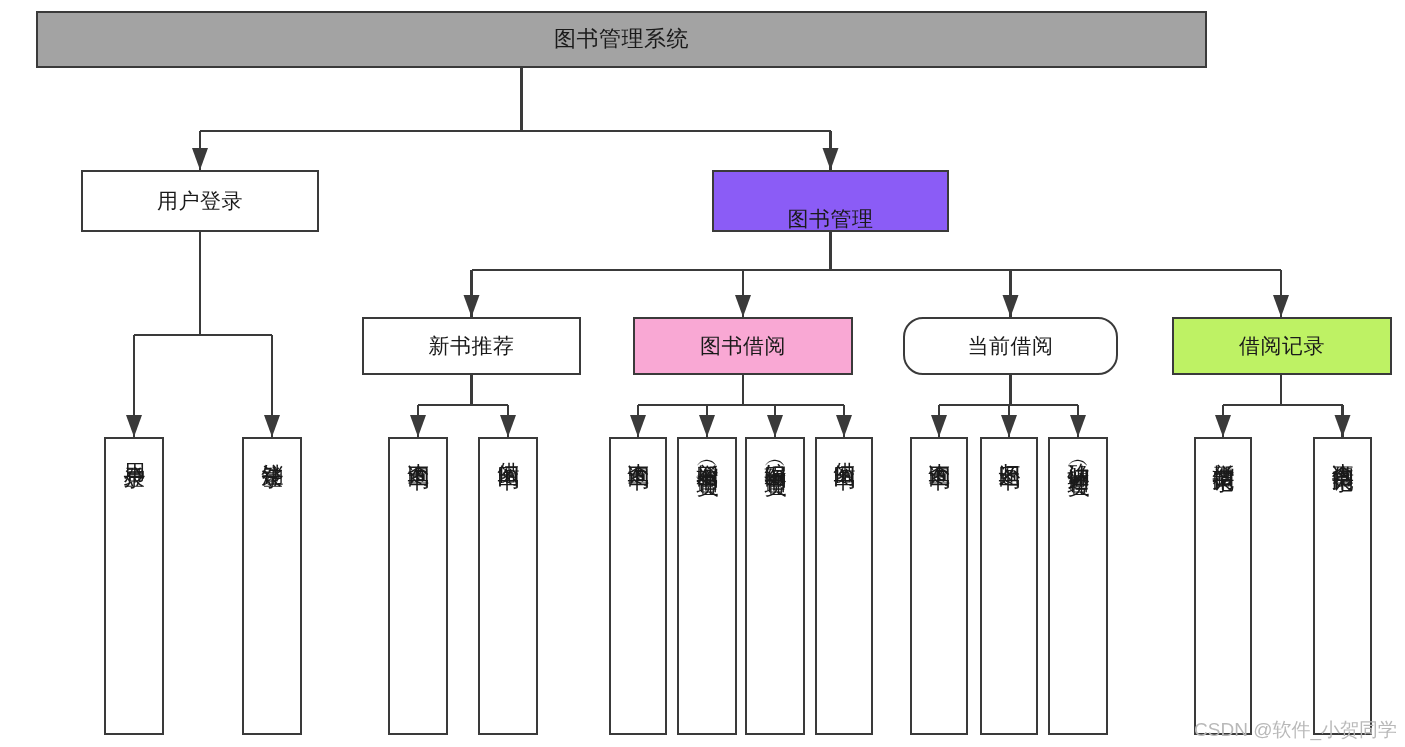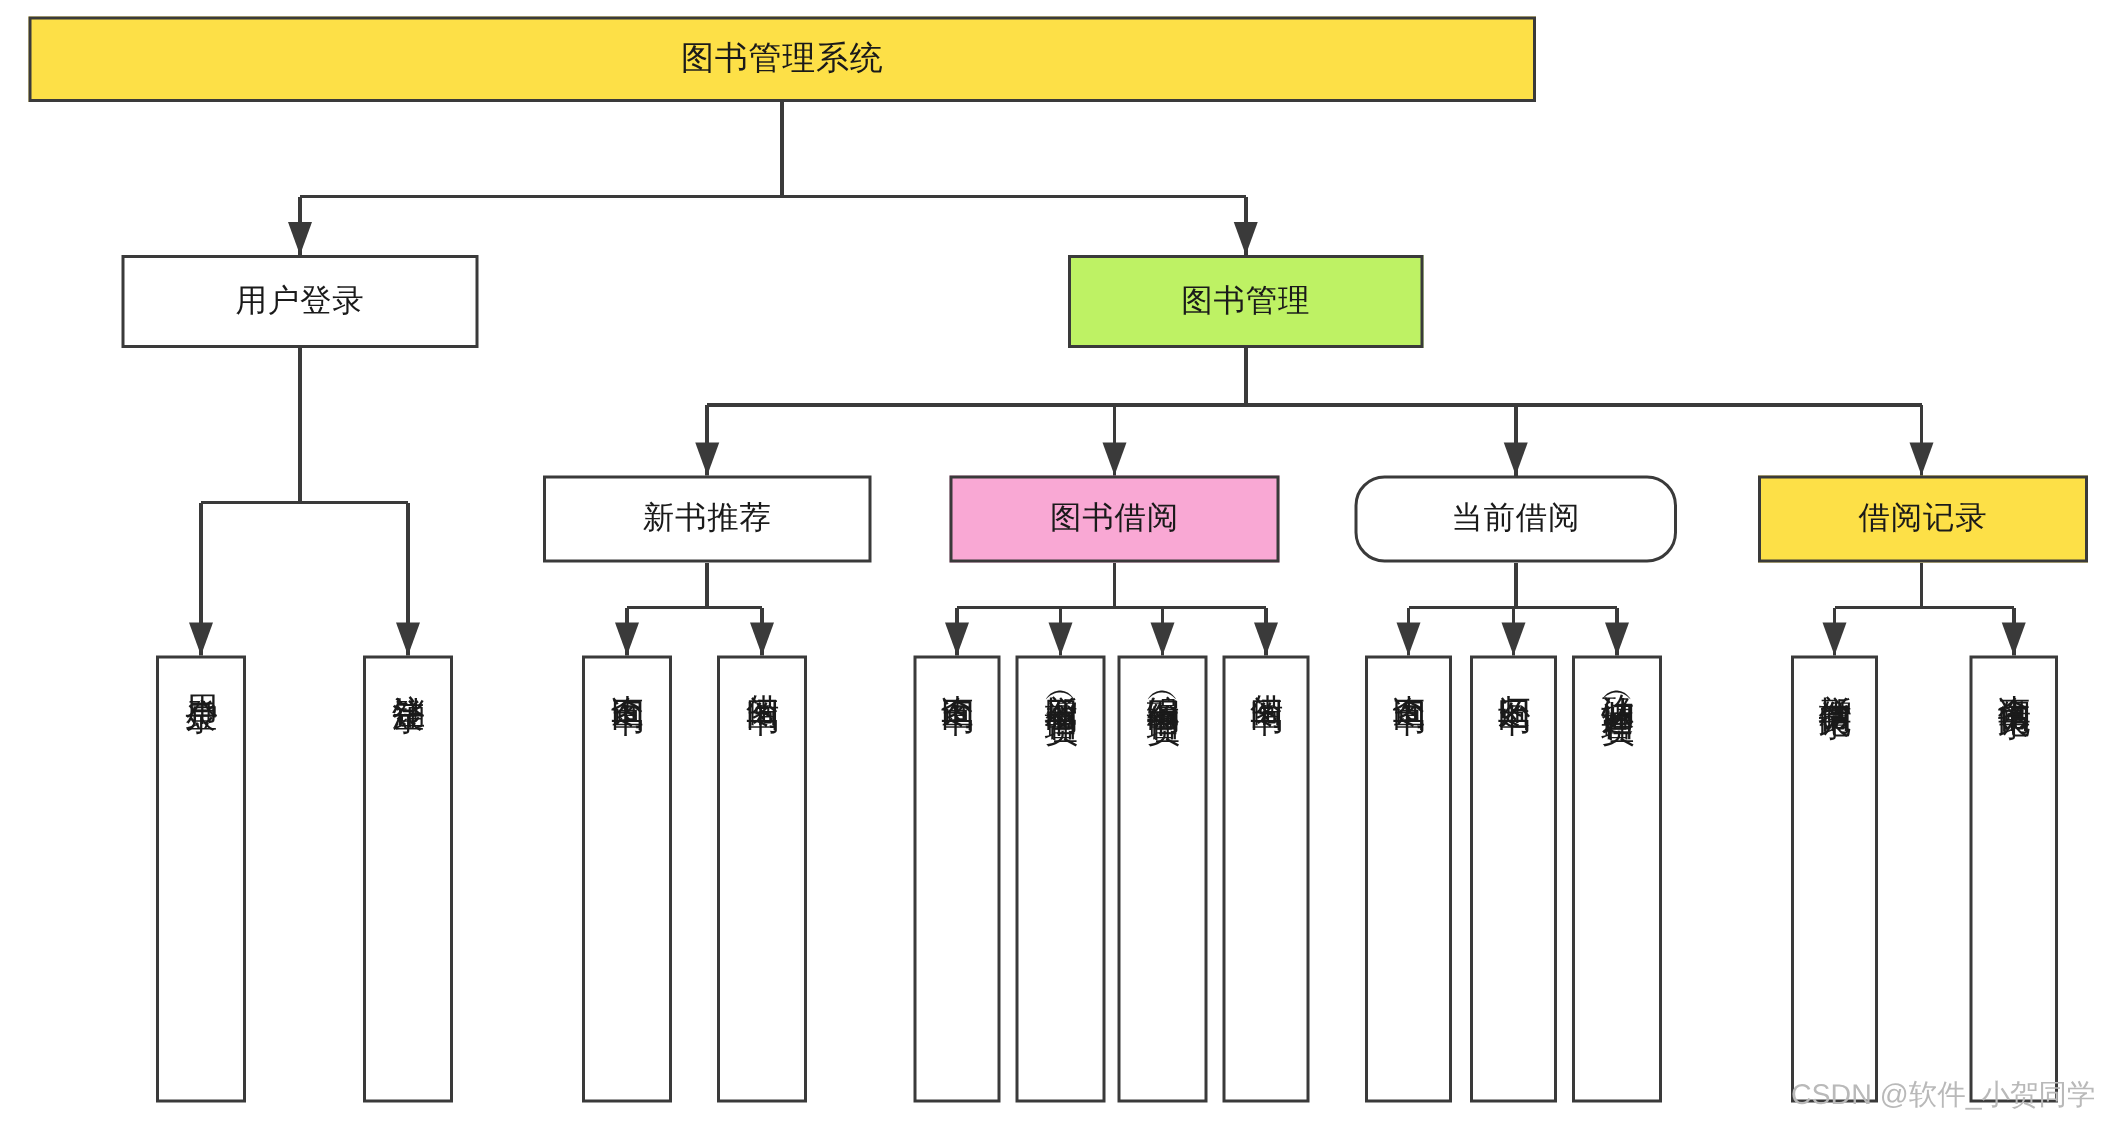--- a/index.html
+++ b/index.html
@@ -124,39 +124,39 @@
       <line x1="1078" y1="405" x2="1078" y2="437" stroke="#3a3a3a" stroke-width="2.5" shape-rendering="crispEdges"></line>
       <polygon points="1070,415 1086,415 1078,437" fill="#3a3a3a"></polygon>
       <line x1="1281" y1="375" x2="1281" y2="405" stroke="#3a3a3a" stroke-width="2.5" shape-rendering="crispEdges"></line>
       <line x1="1223" y1="405" x2="1342.5" y2="405" stroke="#3a3a3a" stroke-width="2.5" shape-rendering="crispEdges"></line>
       <line x1="1223" y1="405" x2="1223" y2="437" stroke="#3a3a3a" stroke-width="2.5" shape-rendering="crispEdges"></line>
       <polygon points="1215,415 1231,415 1223,437" fill="#3a3a3a"></polygon>
       <line x1="1342.5" y1="405" x2="1342.5" y2="437" stroke="#3a3a3a" stroke-width="2.5" shape-rendering="crispEdges"></line>
       <polygon points="1334.5,415 1350.5,415 1342.5,437" fill="#3a3a3a"></polygon>
     </svg>
   <div id="nodes-layer">
-      <div class="node horizontal root" style="left: 19px; top: 11px; width: 1005px; height: 57px; border-color: rgb(58, 58, 58); background: #fde047; color: rgb(26, 26, 26);">
+      <div class="node horizontal root" style="left: 36px; top: 11px; width: 1171px; height: 57px; border-color: rgb(58, 58, 58); background: #a3a3a3; color: rgb(26, 26, 26);">
         <span class="label">图书管理系统</span>
       </div>
       <div class="node horizontal" style="left: 81px; top: 170px; width: 238px; height: 62px; border-color: rgb(58, 58, 58); background: rgb(255, 255, 255); color: rgb(26, 26, 26);">
         <span class="label">用户登录</span>
       </div>
-      <div class="node horizontal" style="left: 712px; top: 170px; width: 237px; height: 62px; border-color: rgb(58, 58, 58); background: #bef264; color: rgb(26, 26, 26);">
+      <div class="node horizontal" style="left: 712px; top: 170px; width: 237px; height: 62px; border-color: rgb(58, 58, 58); background: #8b5cf6; color: rgb(26, 26, 26); align-items: flex-end;">
         <span class="label">图书管理</span>
       </div>
       <div class="node horizontal level2" style="left: 362px; top: 317px; width: 219px; height: 58px; border-color: rgb(58, 58, 58); background: rgb(255, 255, 255); color: rgb(26, 26, 26);">
         <span class="label">新书推荐</span>
       </div>
       <div class="node horizontal level2" style="left: 633px; top: 317px; width: 220px; height: 58px; border-color: rgb(58, 58, 58); background: #f9a8d4; color: rgb(26, 26, 26);">
         <span class="label">图书借阅</span>
       </div>
       <div class="node horizontal level2" style="left: 903px; top: 317px; width: 215px; height: 58px; border-color: rgb(58, 58, 58); background: rgb(255, 255, 255); color: rgb(26, 26, 26); border-radius: 20px;">
         <span class="label">当前借阅</span>
       </div>
-      <div class="node horizontal level2" style="left: 1172px; top: 317px; width: 220px; height: 58px; border-color: rgb(58, 58, 58); background: #fde047; color: rgb(26, 26, 26);">
+      <div class="node horizontal level2" style="left: 1172px; top: 317px; width: 220px; height: 58px; border-color: rgb(58, 58, 58); background: #bef264; color: rgb(26, 26, 26);">
         <span class="label">借阅记录</span>
       </div>
       <div class="node vertical" style="left: 104px; top: 437px; width: 60px; height: 298px; border-color: rgb(58, 58, 58); background: rgb(255, 255, 255); color: rgb(26, 26, 26);">
         <span class="label">用户登录</span>
       </div>
       <div class="node vertical" style="left: 242px; top: 437px; width: 60px; height: 298px; border-color: rgb(58, 58, 58); background: rgb(255, 255, 255); color: rgb(26, 26, 26);">
         <span class="label">注销登录</span>
       </div>
       <div class="node vertical" style="left: 388px; top: 437px; width: 60px; height: 298px; border-color: rgb(58, 58, 58); background: rgb(255, 255, 255); color: rgb(26, 26, 26);">
         <span class="label">查询图书</span>

